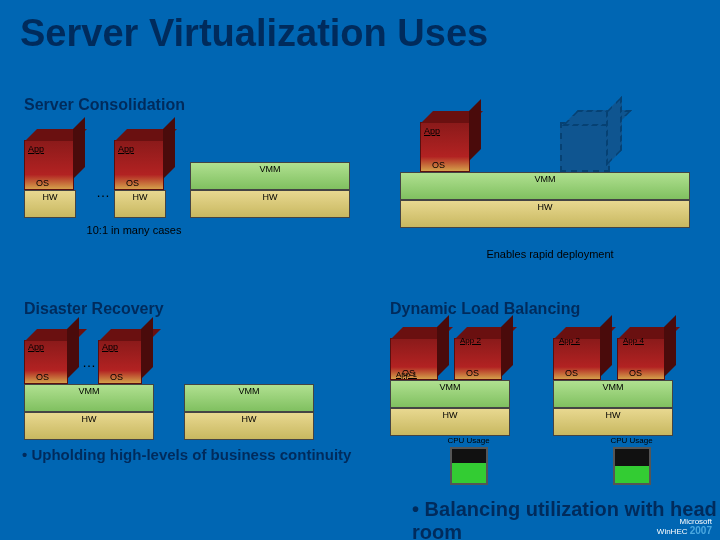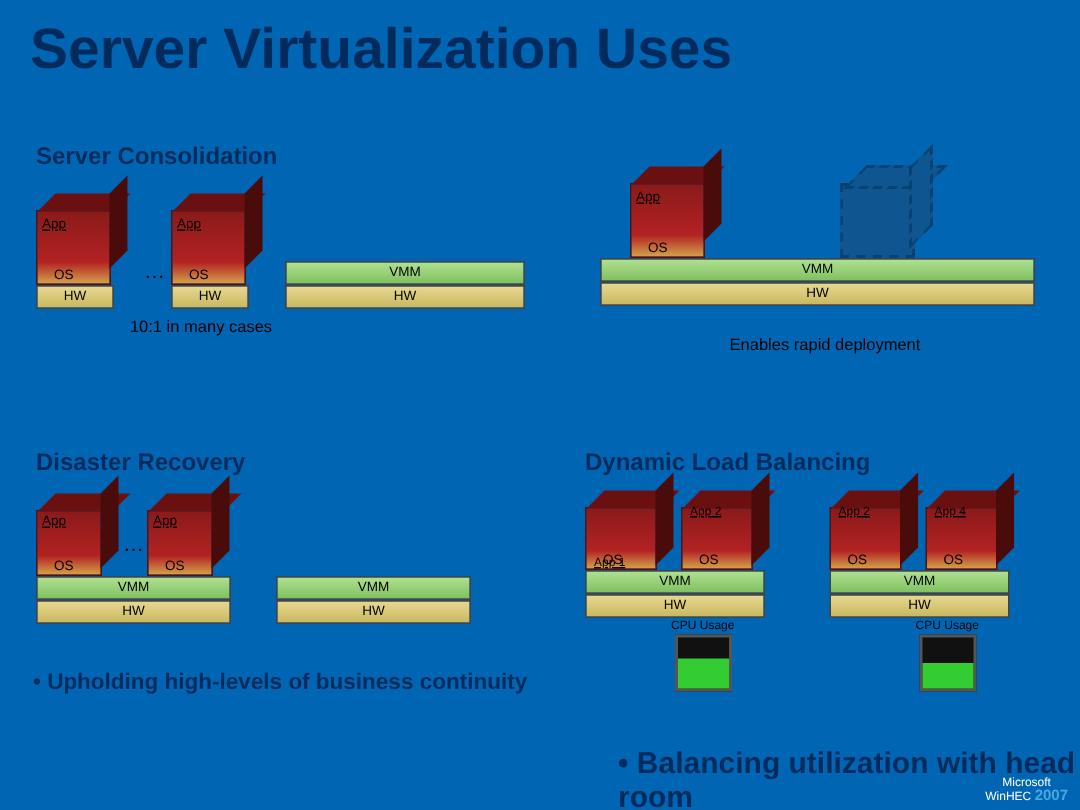--- a/index.html
+++ b/index.html
@@ -97,21 +97,21 @@
     color: #000;
     text-decoration: underline;
   }
   .label-os {
     position: absolute;
     bottom: 2px; left: 12px;
     font-size: 9px;
     color: #000;
   }
   .bar {
-    height: 16px;
+    height: 28px;
     font-size: 9px;
     text-align: center;
     line-height: 13px;
     border: 1px solid #444;
   }
   .bar-hw { background: linear-gradient(to bottom, #e8d890, #c8b860); }
   .bar-vmm { background: linear-gradient(to bottom, #b0e090, #80c060); }
   .dots { font-size: 14px; align-self: flex-end; padding: 0 4px 18px 4px; }
   .cpu-box {
     width: 38px; height: 38px;
@@ -123,21 +123,21 @@
   .cpu-fill {
     position: absolute;
     bottom: 0; left: 0; right: 0;
     background: #3c3;
   }
   .footer {
     position: absolute;
     bottom: 4px; right: 8px;
     font-size: 8px;
     color: #fff;
-    text-align: center;
+    text-align: right;
     line-height: 1;
   }
   .footer-year { color: #4aa8e0; font-weight: bold; font-size: 10px; }
 </style>
 </head>
 <body>
 
 <div class="title">Server Virtualization Uses</div>
 
 <div style="position:absolute; left:24px; top:96px; width:340px;">

